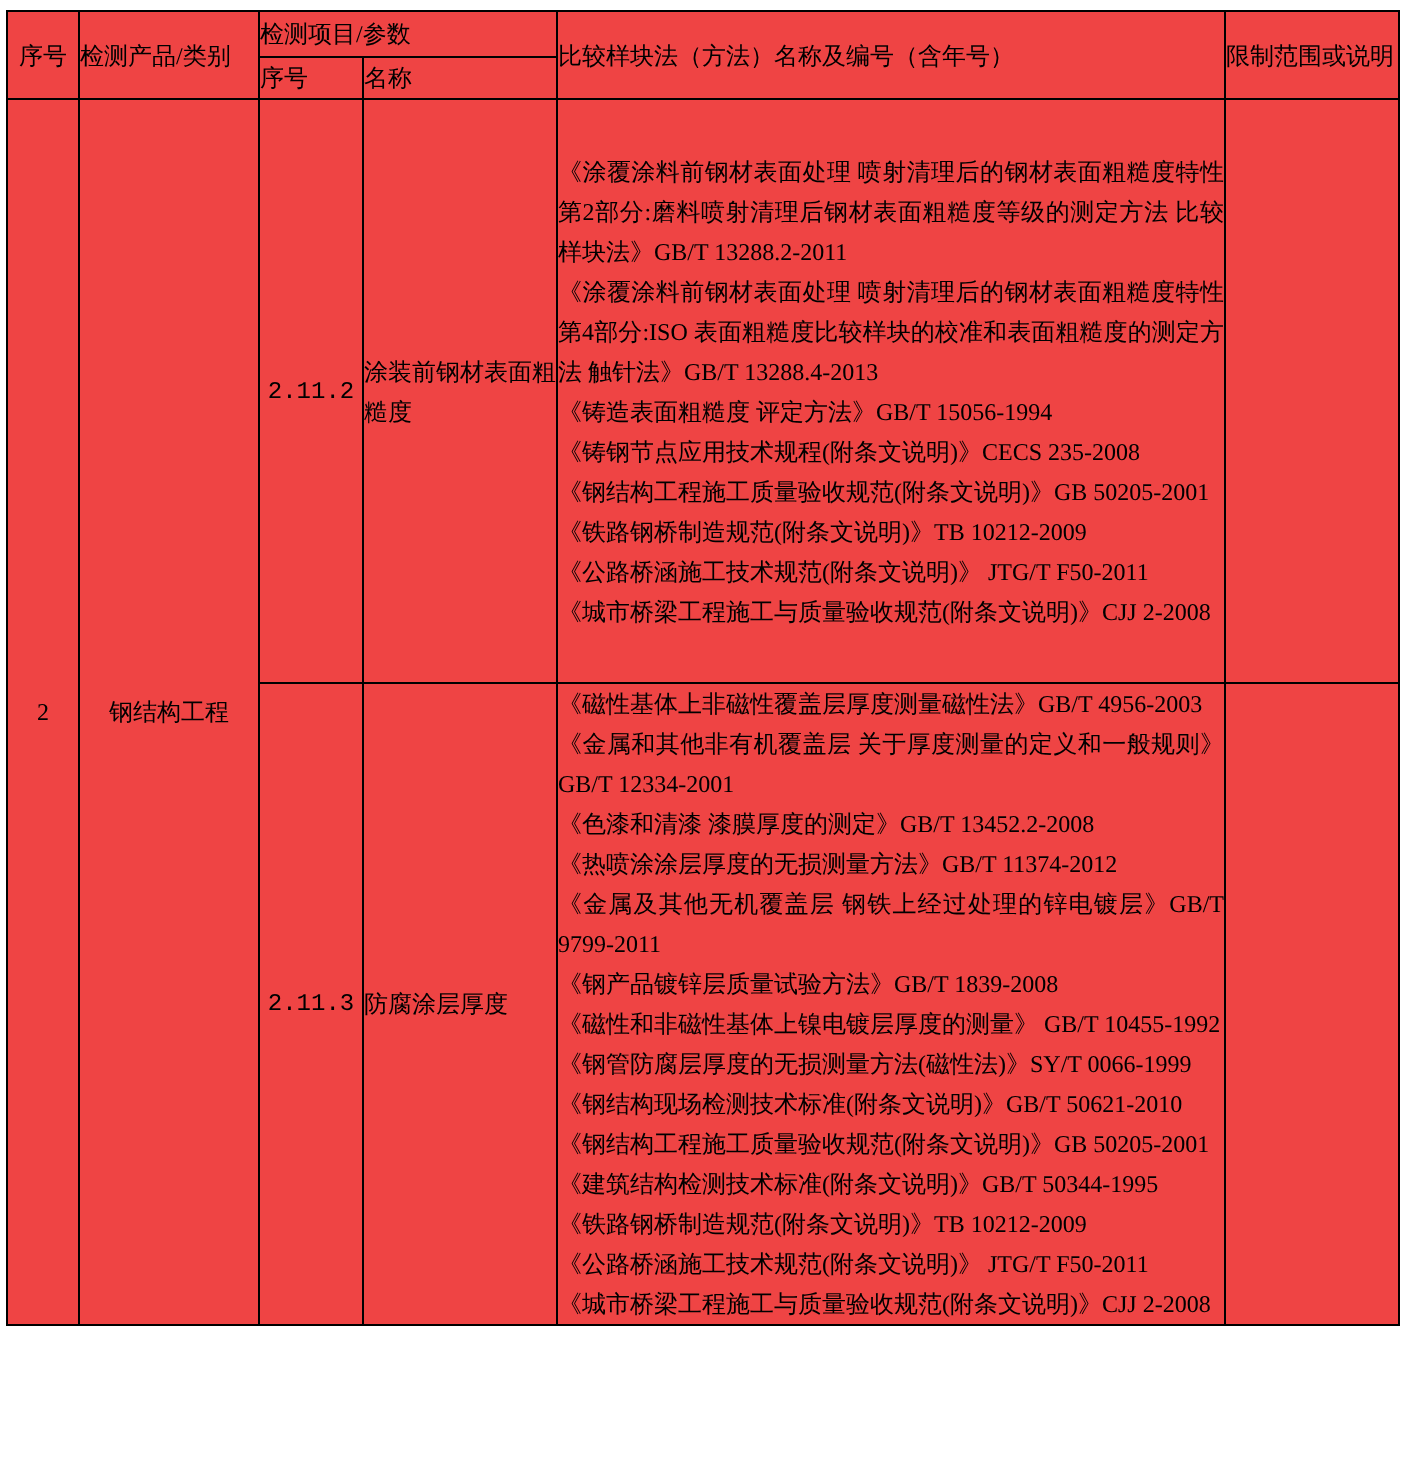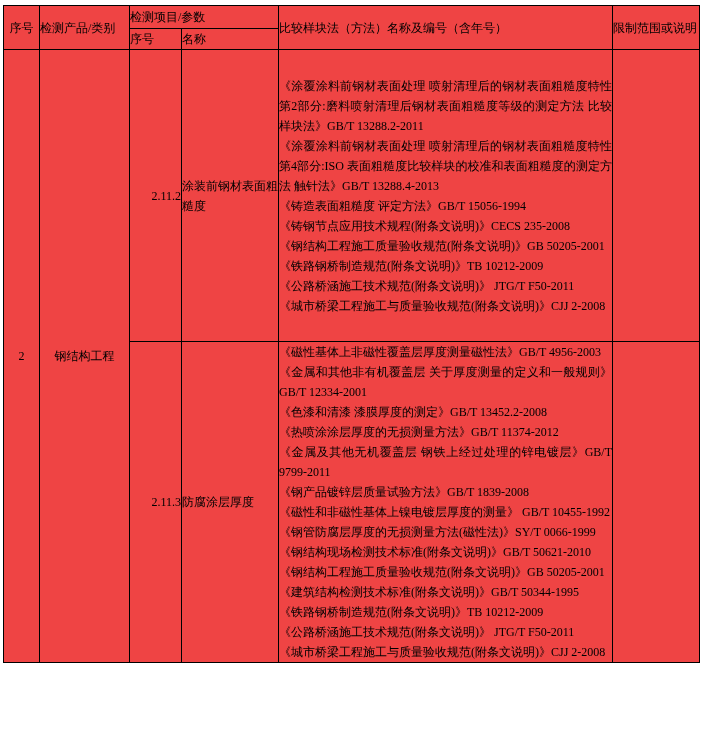--- a/index.html
+++ b/index.html
@@ -36,21 +36,21 @@
   .c-left { text-align: left; padding-left: 6px; padding-right: 2px; }
   .hdr-cat { padding-right: 10px; line-height: 20px; }
   .hdr-limit { padding-right: 3px; padding-left: 5px; line-height: 20px; }
   .name-cell {
     text-align: left;
     padding-left: 6px;
     padding-right: 2px;
     line-height: 21px;
     vertical-align: middle;
   }
-  .code-cell { text-align: right; vertical-align: middle; }
+  .code-cell { text-align: center; vertical-align: middle; font-family: Liberation Mono, monospace; }
   .std-cell {
     vertical-align: top;
     padding: 2px 7px 2px 7px;
     line-height: 20.7px;
   }
   .std-cell .std-line {
     text-align: justify;
     text-justify: inter-character;
   }
   .limit-cell { vertical-align: top; }

